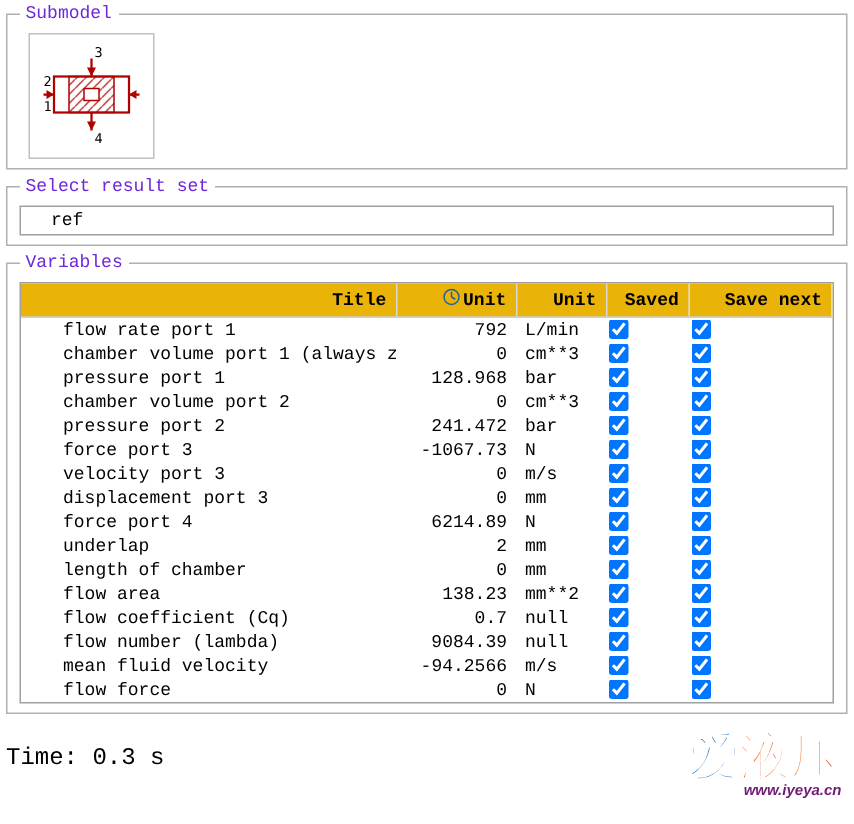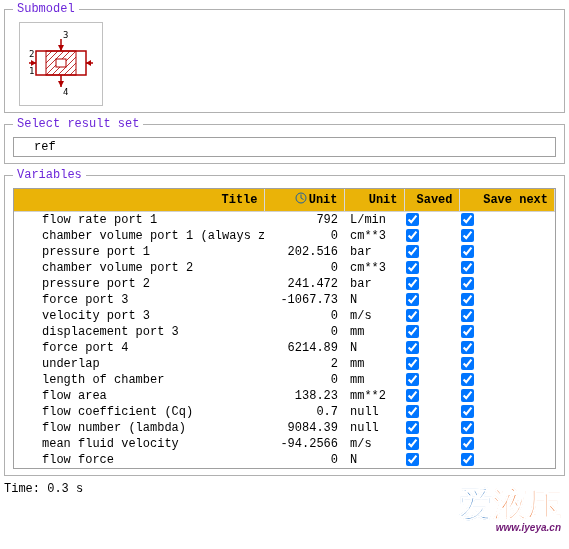--- a/index.html
+++ b/index.html
@@ -88,23 +88,23 @@
   td.title-cell { padding-left: 28px; }
   td.value-cell { text-align: right; padding-right: 6px; }
   td.check-cell { text-align: left; padding-left: 2px;}
   input[type=checkbox] { margin: 0; width: 13px; height: 13px; vertical-align: middle;}
   .clock-icon {
     display: inline-block;
     vertical-align: middle;
     margin-right: 2px;
   }
   .time-label {
-    margin: 6px 4px;
+    margin: 20px 4px;
     font-family: "SimSun","Courier New",monospace;
-    font-size: 12px;
+    font-size: 16px;
   }
   .watermark {
     position: absolute;
     right: 8px;
     bottom: 16px;
     pointer-events: none;
     text-align: right;
     font-family: Arial, sans-serif;
   }
   .watermark .cn {
@@ -200,21 +200,21 @@
           </tr>
           <tr>
             <td class="title-cell">chamber volume port 1 (always zero)</td>
             <td class="value-cell">0</td>
             <td>cm**3</td>
             <td class="check-cell"><input type="checkbox" checked="" style=""></td>
             <td class="check-cell"><input type="checkbox" checked="" style=""></td>
           </tr>
           <tr>
             <td class="title-cell">pressure port 1</td>
-            <td class="value-cell">202.516</td>
+            <td class="value-cell">128.968</td>
             <td>bar</td>
             <td class="check-cell"><input type="checkbox" checked="" style=""></td>
             <td class="check-cell"><input type="checkbox" checked="" style=""></td>
           </tr>
           <tr>
             <td class="title-cell">chamber volume port 2</td>
             <td class="value-cell">0</td>
             <td>cm**3</td>
             <td class="check-cell"><input type="checkbox" checked="" style=""></td>
             <td class="check-cell"><input type="checkbox" checked="" style=""></td>

